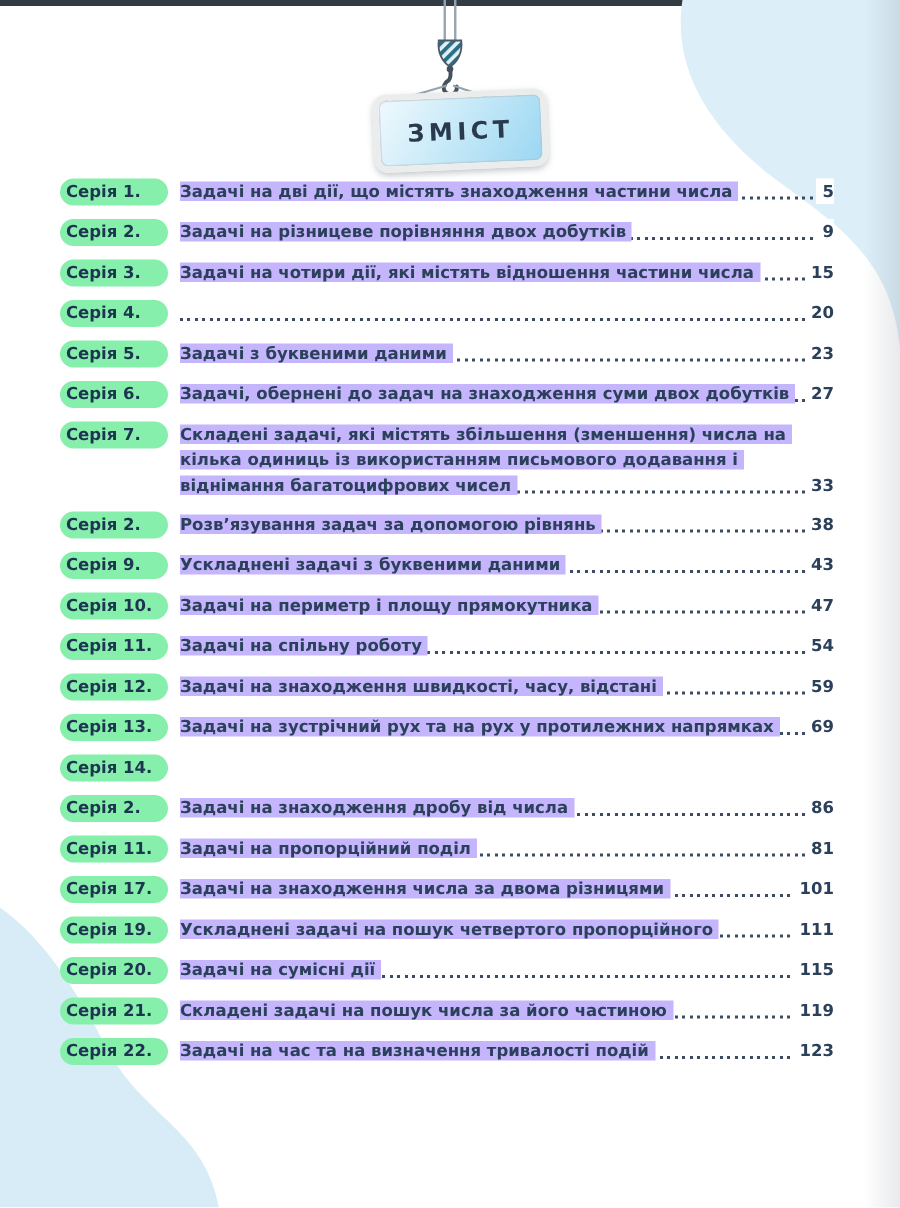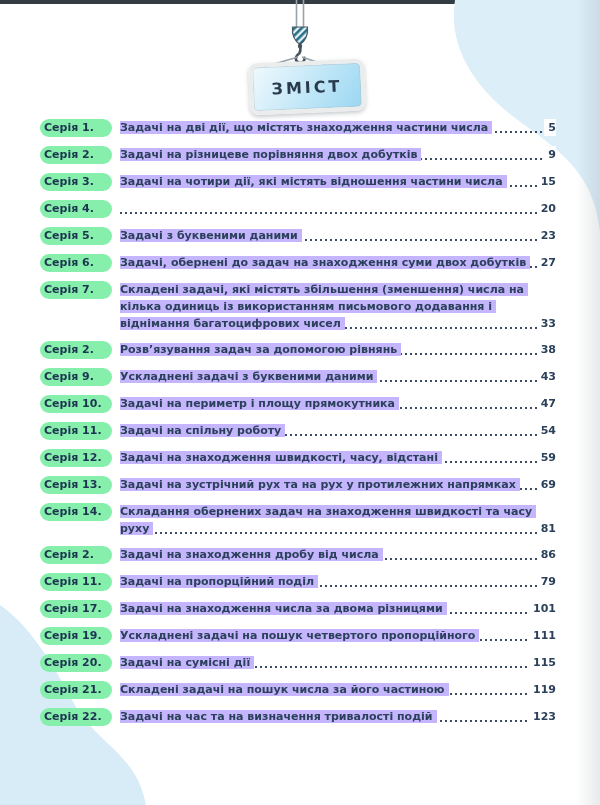--- a/index.html
+++ b/index.html
@@ -207,42 +207,37 @@
     <span class="series-badge">Серія 13.</span>
     <span class="entry-content">
       <span class="dotted-leader"></span>
       <span class="entry-title">Задачі на зустрічний рух та на рух у протилежних напрямках</span>
       <span class="page-number">69</span>
     </span>
   </div>
 
   <div class="toc-entry">
     <span class="series-badge">Серія 14.</span>
-    <span class="entry-content">
-      <span class="dotted-leader"></span>
-      <span class="entry-title">Складання обернених задач на знаходження швидкості та часу руху</span>
-      <span class="page-number">81</span>
-    </span>
   </div>
 
   <div class="toc-entry">
     <span class="series-badge">Серія 2.</span>
     <span class="entry-content">
       <span class="dotted-leader"></span>
       <span class="entry-title">Задачі на знаходження дробу від числа</span>
       <span class="page-number">86</span>
     </span>
   </div>
 
   <div class="toc-entry">
     <span class="series-badge">Серія 11.</span>
     <span class="entry-content">
       <span class="dotted-leader"></span>
       <span class="entry-title">Задачі на пропорційний поділ</span>
-      <span class="page-number">79</span>
+      <span class="page-number">81</span>
     </span>
   </div>
 
   <div class="toc-entry">
     <span class="series-badge">Серія 17.</span>
     <span class="entry-content">
       <span class="dotted-leader"></span>
       <span class="entry-title">Задачі на знаходження числа за двома різницями</span>
       <span class="page-number">101</span>
     </span>

